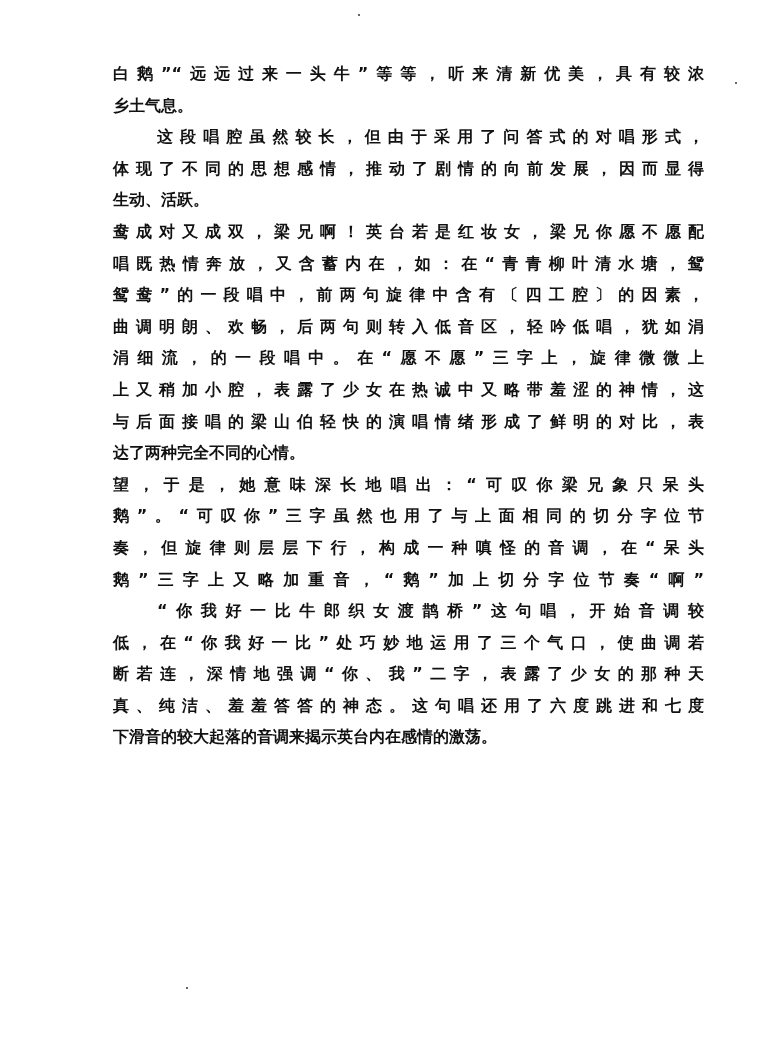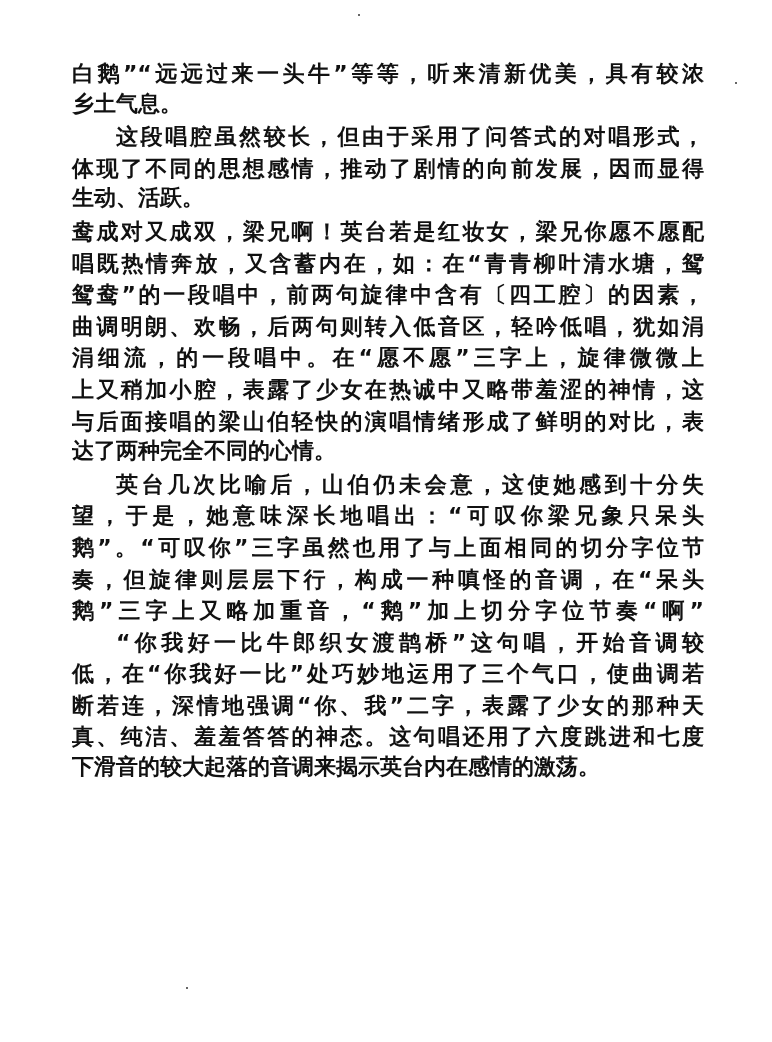--- a/index.html
+++ b/index.html
@@ -17,31 +17,31 @@
     }
     .page {
       position: absolute;
       left: 72px;
       top: 58px;
       width: 632px;
     }
     .line {
       height: 31.6px;
       line-height: 31.6px;
-      font-size: 22px;
+      font-size: 16px;
       font-weight: bold;
       white-space: nowrap;
       text-align: justify;
       text-align-last: justify;
       letter-spacing: 0px;
       overflow: visible;
+      margin-left: 41px;
     }
     .line.last {
       text-align-last: left;
-      font-family: Liberation Mono, monospace;
     }
     .line.indent {
       padding-left: 44px;
     }
     .speck {
       position: absolute;
       width: 2px;
       height: 2px;
       background: #333;
       border-radius: 1px;
@@ -68,21 +68,20 @@
     <div class="line">唱既热情奔放，又含蓄内在，如：在“青青柳叶清水塘，鸳</div>
     <div class="line">鸳鸯”的一段唱中，前两句旋律中含有〔四工腔〕的因素，</div>
     <div class="line">曲调明朗、欢畅，后两句则转入低音区，轻吟低唱，犹如涓</div>
     <div class="line">涓细流，的一段唱中。在“愿不愿”三字上，旋律微微上</div>
     <div class="line">上又稍加小腔，表露了少女在热诚中又略带羞涩的神情，这</div>
     <div class="line">与后面接唱的梁山伯轻快的演唱情绪形成了鲜明的对比，表</div>
     <div class="line last">达了两种完全不同的心情。</div>
   </div>
 
   <div>
-    <div class="line indent">英台几次比喻后，山伯仍未会意，这使她感到十分失</div>
     <div class="line">望，于是，她意味深长地唱出：“可叹你梁兄象只呆头</div>
     <div class="line">鹅”。“可叹你”三字虽然也用了与上面相同的切分字位节</div>
     <div class="line">奏，但旋律则层层下行，构成一种嗔怪的音调，在“呆头</div>
     <div class="line">鹅”三字上又略加重音，“鹅”加上切分字位节奏“啊”</div>
   </div>
 
   <div>
     <div class="line indent">“你我好一比牛郎织女渡鹊桥”这句唱，开始音调较</div>
     <div class="line">低，在“你我好一比”处巧妙地运用了三个气口，使曲调若</div>
     <div class="line">断若连，深情地强调“你、我”二字，表露了少女的那种天</div>

